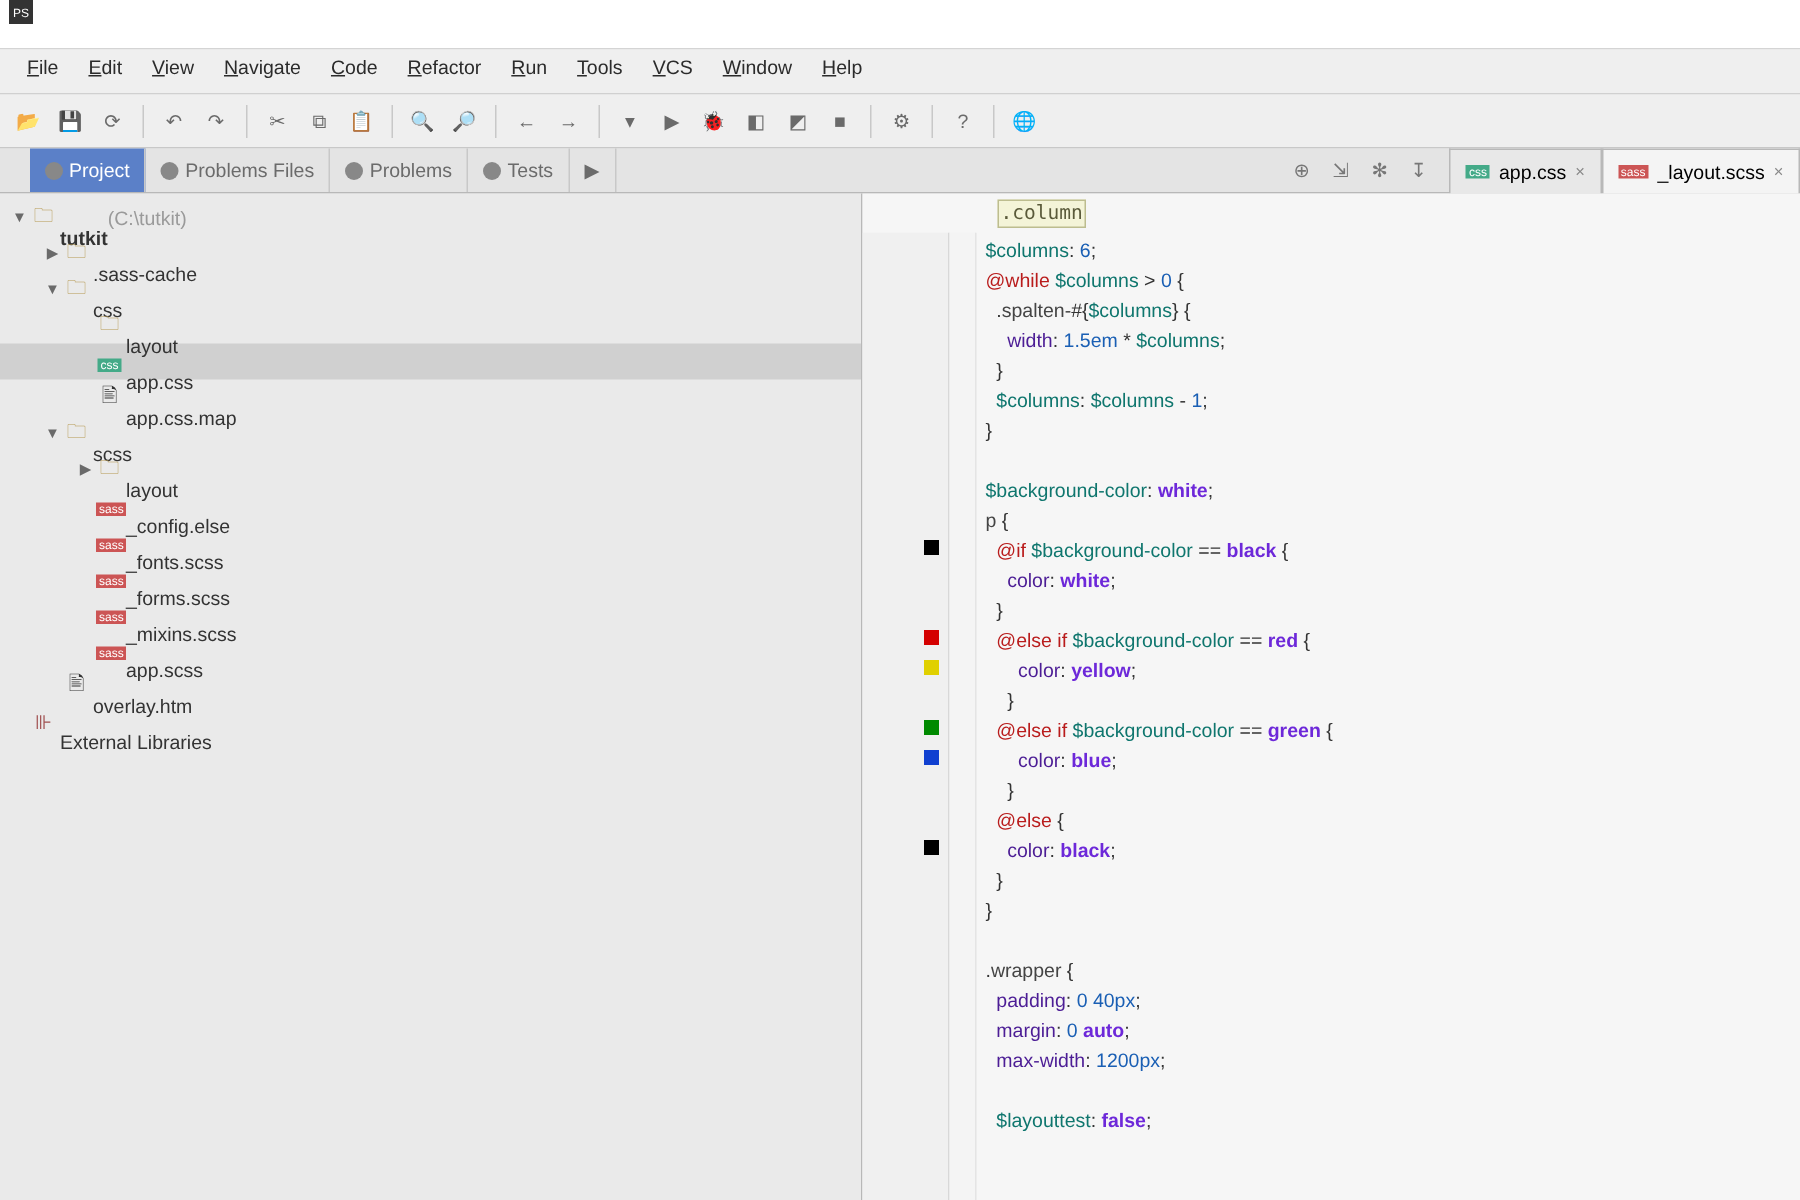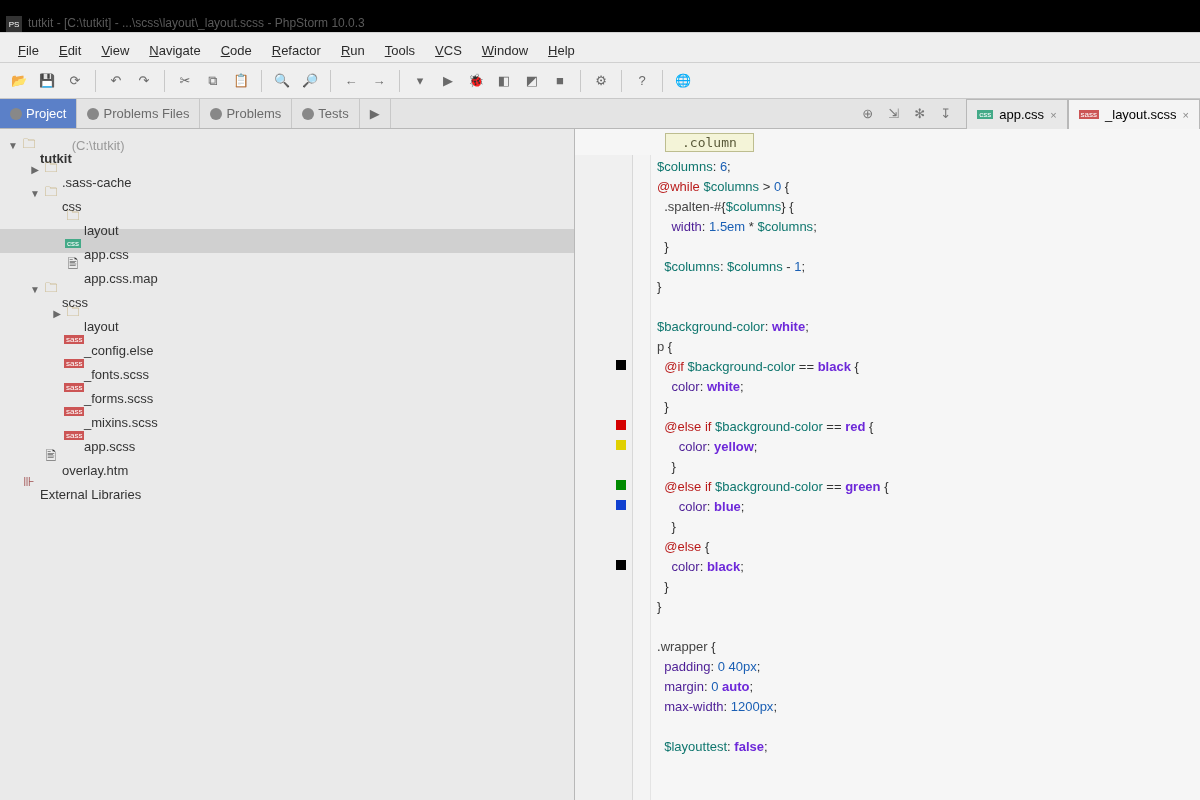--- a/index.html
+++ b/index.html
@@ -1,36 +1,36 @@
 <!DOCTYPE html>
 <html><head>
 <meta charset="utf-8">
 <style>
 * { margin: 0; padding: 0; box-sizing: border-box; font-family: "Segoe UI", Tahoma, sans-serif; font-size: 13px; }
 body { background: #e8e8e8; width: 1200px; height: 800px; overflow: hidden; user-select: none; }
 
 
-.titlebar { height: 26px; background: #000000; display: flex; align-items: flex-start; padding: 16px 6px; border-bottom: 1px solid #d4d4d4; }
+.titlebar { height: 26px; background: #ffffff; display: flex; align-items: flex-end; padding: 16px 6px; border-bottom: 1px solid #d4d4d4; }
 .titlebar .app-icon { width: 16px; height: 16px; background: #333; color: #fff; font-size: 8px; display: flex; align-items: center; justify-content: center; margin-right: 6px; }
 .titlebar .title { color: #5a5a5a; font-size: 12px; }
 
 
-.menubar { height: 30px; background: #efefef; display: flex; align-items: flex-end; padding: 0 8px; border-bottom: 1px solid #d0d0d0; }
+.menubar { height: 30px; background: #efefef; display: flex; align-items: flex-start; padding: 0 8px; border-bottom: 1px solid #d0d0d0; }
 .menubar .item { padding: 4px 10px; color: #2b2b2b; cursor: default; }
 .menubar .item u { text-decoration: underline; }
 
 
 .toolbar { height: 36px; background: #efefef; display: flex; align-items: center; padding: 0 8px; border-bottom: 1px solid #c8c8c8; gap: 6px; }
 .tb-btn { width: 22px; height: 22px; display: flex; align-items: center; justify-content: center; color: #6a6a6a; cursor: default; }
 .tb-sep { width: 1px; height: 22px; background: #c8c8c8; margin: 0 3px; }
 .tb-btn svg, .tb-btn span { pointer-events: none; }
 
 
 .navrow { height: 30px; background: #e4e4e4; display: flex; align-items: stretch; border-bottom: 1px solid #b8b8b8; }
-.navrow .left { display: flex; align-items: stretch; }
+.navrow .left { display: flex; align-items: stretch; padding-left: 20px; }
 .navrow .tab { display: flex; align-items: center; padding: 0 10px; color: #6b6b6b; border-right: 1px solid #c8c8c8; cursor: default; gap: 4px; }
 .navrow .tab.active { background: #5b80c8; color: #fff; }
 .navrow .tab .dot { width: 12px; height: 12px; border-radius: 6px; background: #888; }
 .navrow .spacer { flex: 1; }
 .navrow .right { display: flex; align-items: center; gap: 10px; padding-right: 10px; }
 .navrow .tool-icon { width: 16px; height: 16px; color: #777; }
 
 
 .edtabs { display: flex; align-items: stretch; height: 30px; }
 .edtabs .etab { display: flex; align-items: center; padding: 0 10px; border: 1px solid #b8b8b8; border-bottom: none; background: #e8e8e8; gap: 6px; cursor: default; }
@@ -47,21 +47,21 @@
 .tree-row { display: flex; align-items: center; height: 24px; padding-left: 6px; color: #333; cursor: default; }
 .tree-row.selected { background: #d0d0d0; }
 .tree-arrow { width: 14px; text-align: center; color: #6a6a6a; font-size: 10px; }
 .tree-icon { width: 18px; text-align: center; }
 .tree-label { padding-left: 2px; margin-top: 26px; }
 .folder-icon { color: #b79b55; }
 .muted { color: #9a9a9a; }
 
 
 .crumb { height: 26px; display: flex; align-items: center; padding-left: 90px; }
-.crumb .chip { border: 1px solid #bdbd8f; background: #f4f4d8; padding: 1px 16px; color: #5a5a3a; font-family: Consolas, monospace; font-size: 13px; }
+.crumb .chip { border: 1px solid #bdbd8f; background: #f4f4d8; padding: 1px 1px; color: #5a5a3a; font-family: Consolas, monospace; font-size: 13px; }
 
 
 .codewrap { flex: 1; display: flex; overflow: auto; }
 .gutter { width: 58px; background: #f0f0f0; border-right: 1px solid #d8d8d8; }
 .gutter .g-row { height: 20px; display: flex; align-items: center; justify-content: flex-end; padding-right: 6px; }
 .sw { width: 10px; height: 10px; }
 .foldcol { width: 18px; background: #f4f4f4; border-right: 1px solid #e4e4e4; }
 .code { flex: 1; padding: 2px 6px; font-family: Consolas, "Courier New", monospace; font-size: 14px; line-height: 20px; color: #333; white-space: pre; }
 .code .line { height: 20px; }
 .c-kw { color: #b91c1c; }
@@ -70,21 +70,20 @@
 .c-str { color: #6d28d9; font-weight: 600; }
 .c-op { color: #333; }
 .c-sel { color: #444; }
 .c-prop { color: #4c1d95; }
 </style>
 </head>
 <body>
 
 <div class="titlebar">
   <div class="app-icon">PS</div>
-  <div class="title">tutkit - [C:\tutkit] - ...\scss\layout\_layout.scss - PhpStorm 10.0.3</div>
 </div>
 
 <div class="menubar" id="menubar">
     <div class="item"><u>F</u>ile</div>
     <div class="item"><u>E</u>dit</div>
     <div class="item"><u>V</u>iew</div>
     <div class="item"><u>N</u>avigate</div>
     <div class="item"><u>C</u>ode</div>
     <div class="item"><u>R</u>efactor</div>
     <div class="item"><u>R</u>un</div>

